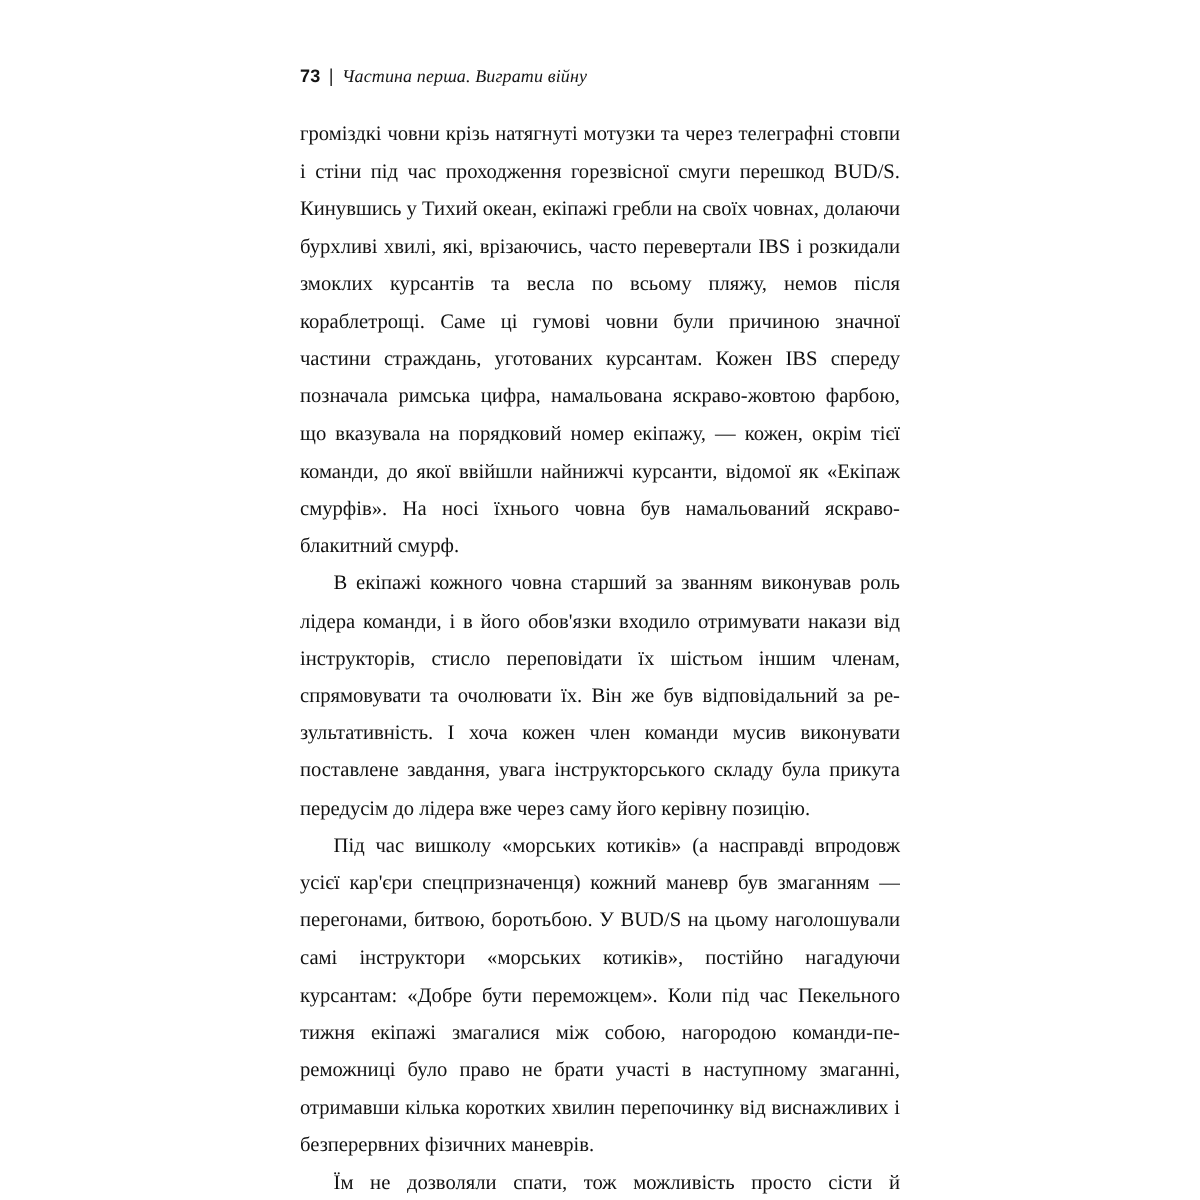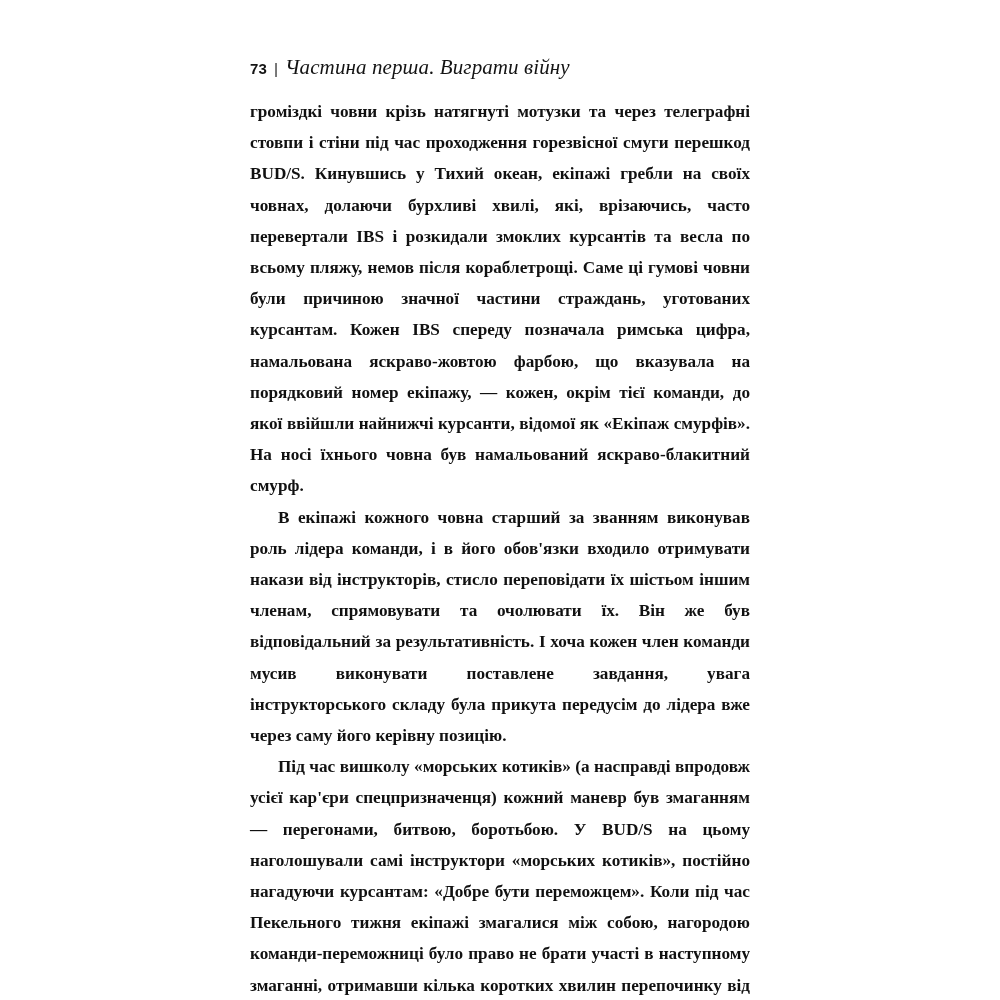--- a/index.html
+++ b/index.html
@@ -37,37 +37,36 @@
     font-size: 15px;
   }
   .running-head .sep {
     font-family: "Liberation Sans", sans-serif;
     font-weight: normal;
     margin: 0 7px 0 7px;
     color: #2a2a2a;
   }
   .running-head .title {
     font-style: italic;
-    font-size: 21px;
+    font-size: 15px;
   }
   .textblock {
     position: absolute;
     left: 250px;
     top: 96px;
     width: 500px;
   }
   p.para {
     margin: 0;
     font-size: 17.2px;
     line-height: 31.2px;
     text-align: justify;
     text-justify: inter-word;
     hyphens: manual;
     color: #111111;
-    font-weight: bold;
   }
   p.para + p.para {
     text-indent: 28px;
   }
 </style>
 </head>
 <body>
 
 <div class="page">
 

